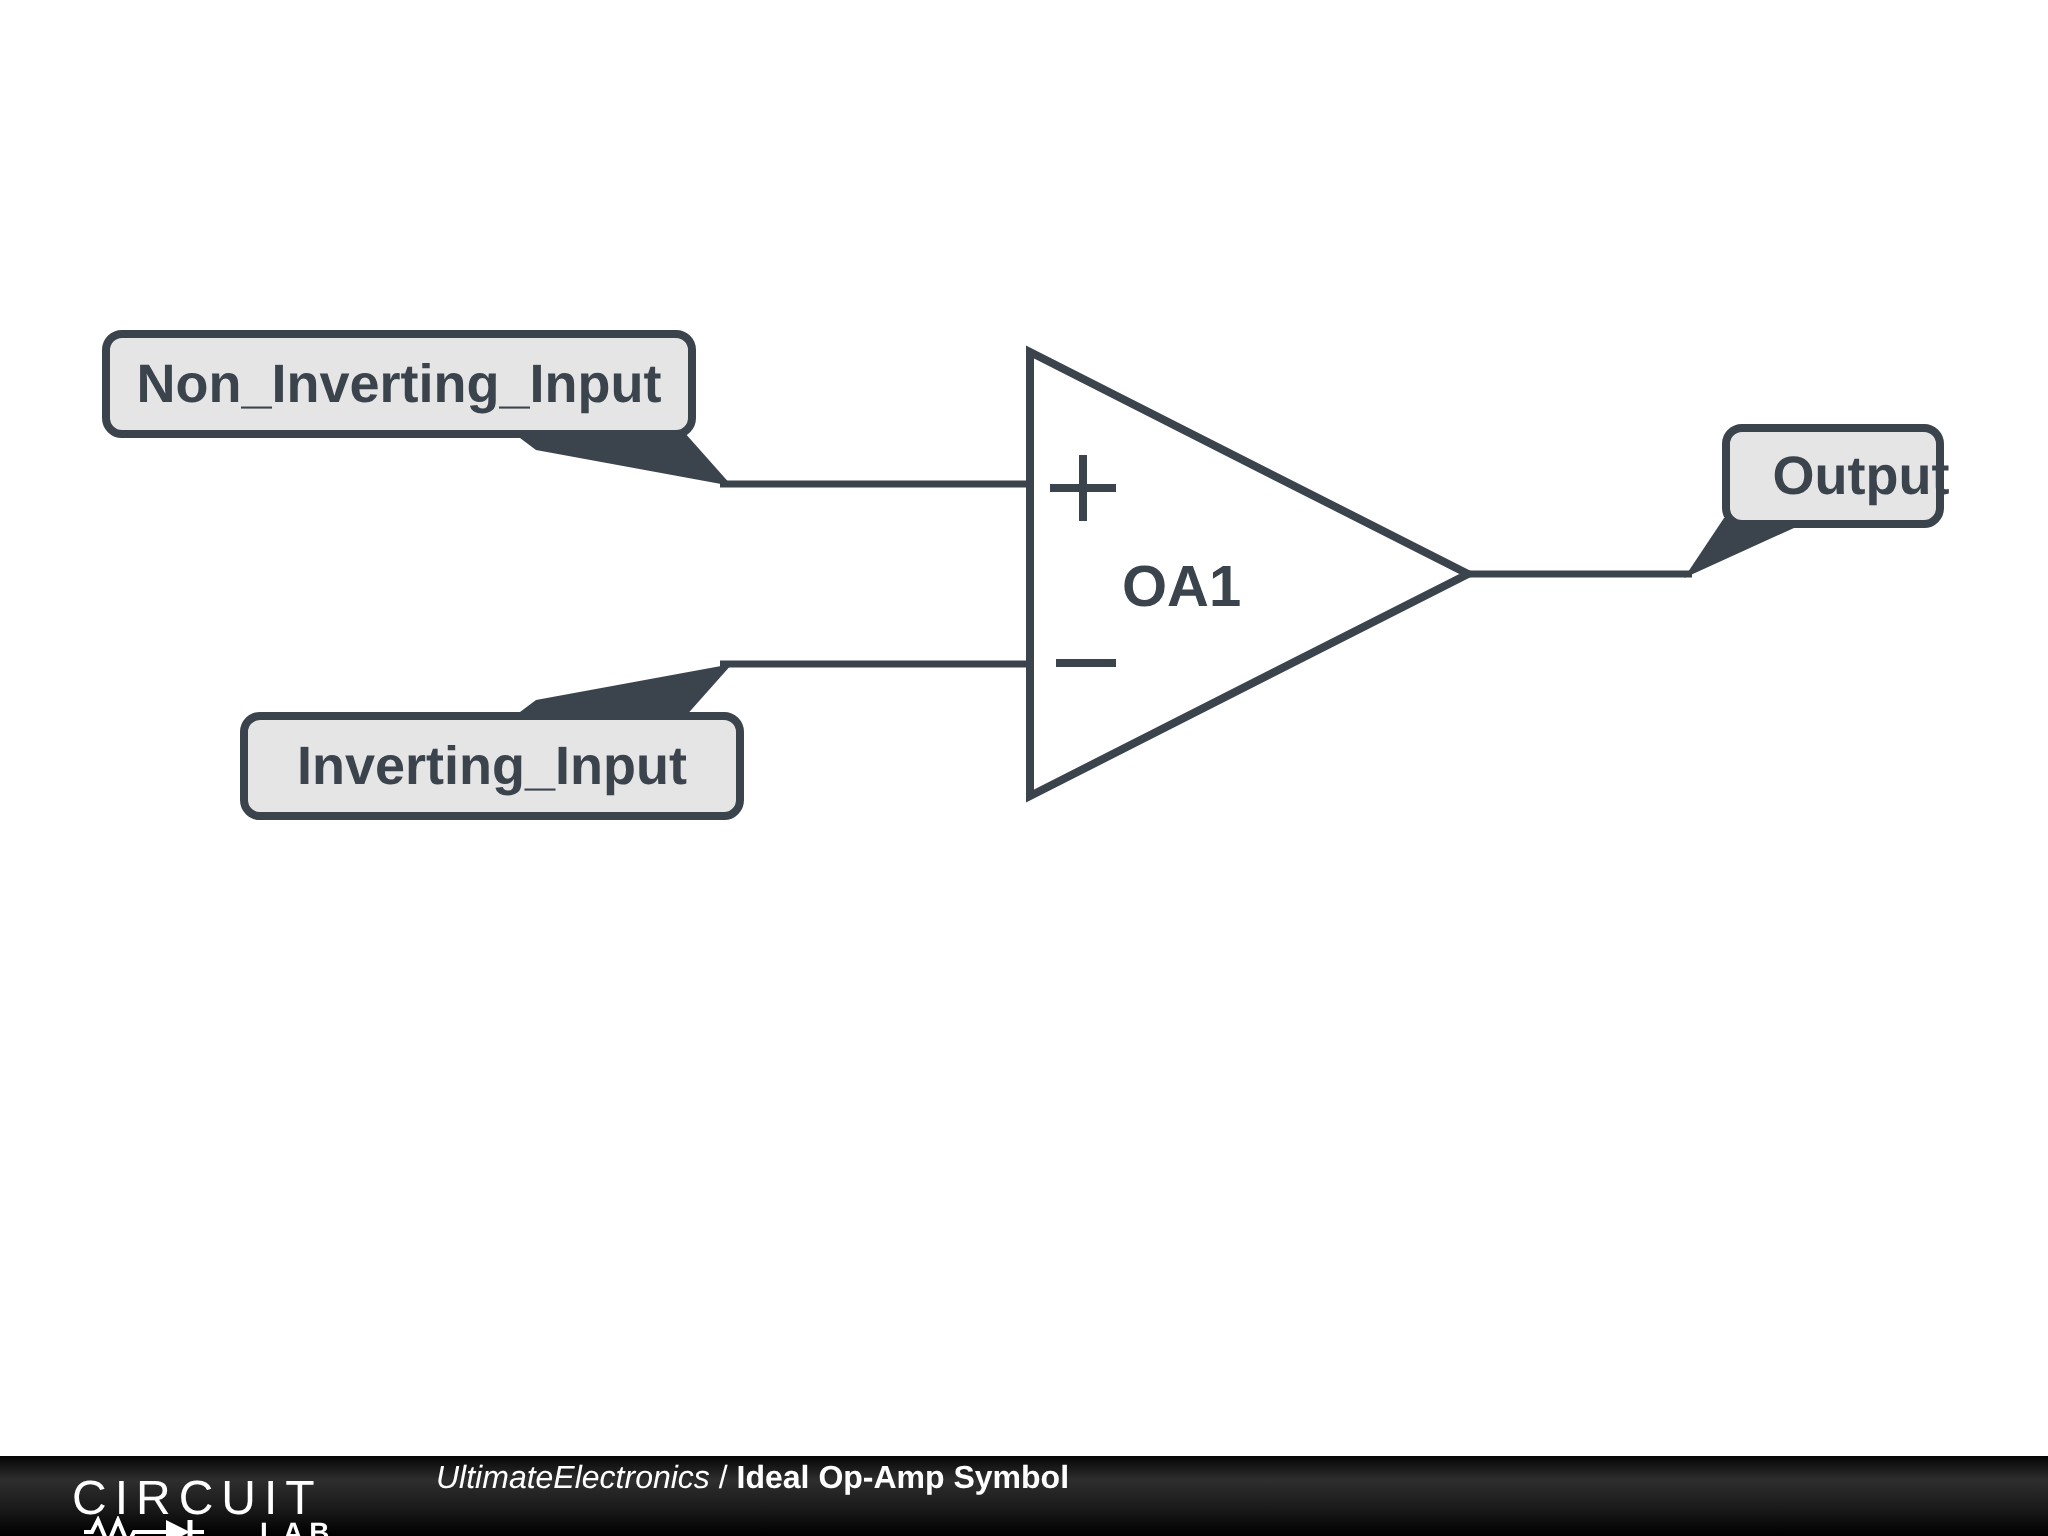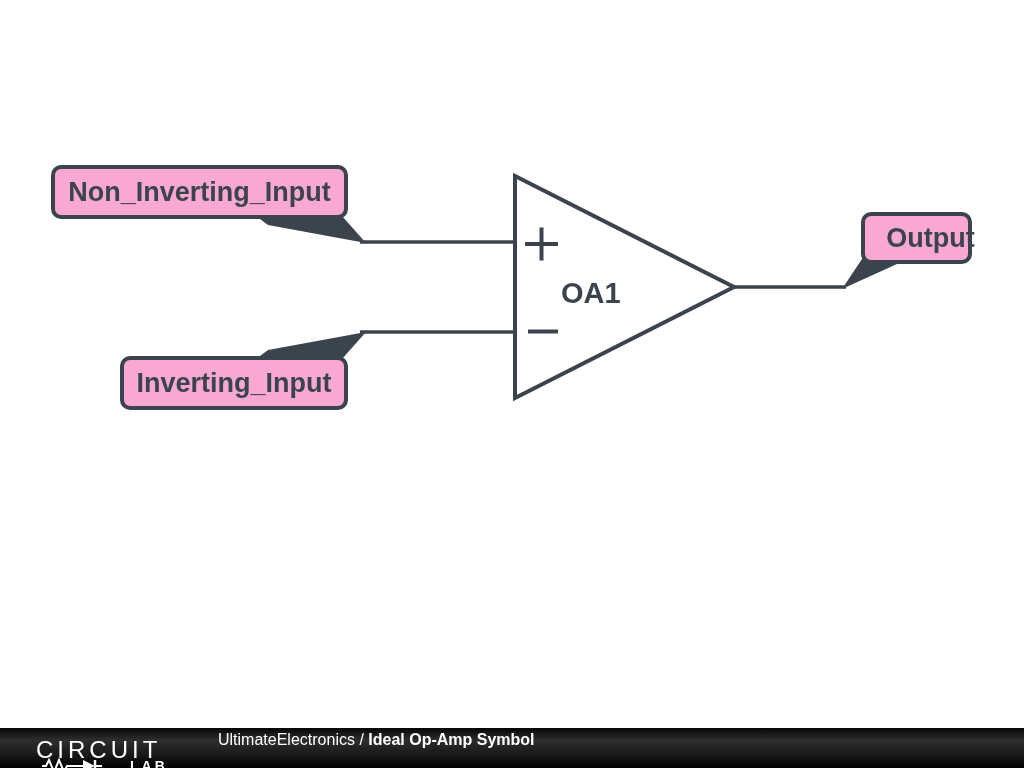--- a/index.html
+++ b/index.html
@@ -12,31 +12,31 @@
   }
   .stage{position:absolute;left:0;top:0;width:1024px;height:768px;}
   .schematic-svg{position:absolute;left:0;top:0;}
 
   
   .flag{
     position:absolute;
     box-sizing:border-box;
     border:4px solid #3b444c;
     border-radius:10px;
-    background:#f9a8d4;
+    background:#e5e5e5;
     color:#3b444c;
     font-weight:bold;
     font-size:27px;
     display:flex;
     align-items:center;
     justify-content:center;
     white-space:nowrap;
   }
   .flag-noninv{left:51px;top:165px;width:297px;height:54px;}
-  .flag-inv{left:120px;top:356px;width:228px;height:54px;text-align:center;}
+  .flag-inv{left:120px;top:356px;width:252px;height:54px;text-align:center;}
   .flag-out{left:861px;top:212px;width:111px;height:52px;padding-left:28px;}
 
   .caption{
     position:absolute;
     left:257px;top:508px;width:600px;
     text-align:center;
     color:#3b444c;
     font-size:44px;
     font-weight:bold;
     letter-spacing:0px;
@@ -61,21 +61,21 @@
   }
   .logo-row2{
     display:flex;align-items:center;gap:4px;margin-top:-2px;margin-left:6px;
   }
   .logo-lab{
     font-size:14px;font-weight:bold;letter-spacing:3px;color:#ffffff;line-height:16px;
   }
   .attr{
     position:absolute;left:218px;top:3px;line-height:18px;font-size:16px;
   }
-  .attr .author{}
+  .attr .author{font-style:italic;}
   .attr .sep{font-style:normal;font-weight:normal;}
   .attr .title{font-weight:bold;}
   .attr .url{font-weight:normal;}
 </style>
 </head>
 <body>
 
 <div class="stage">
 
   <svg class="schematic-svg" width="1024" height="728" viewBox="0 0 1024 728">

